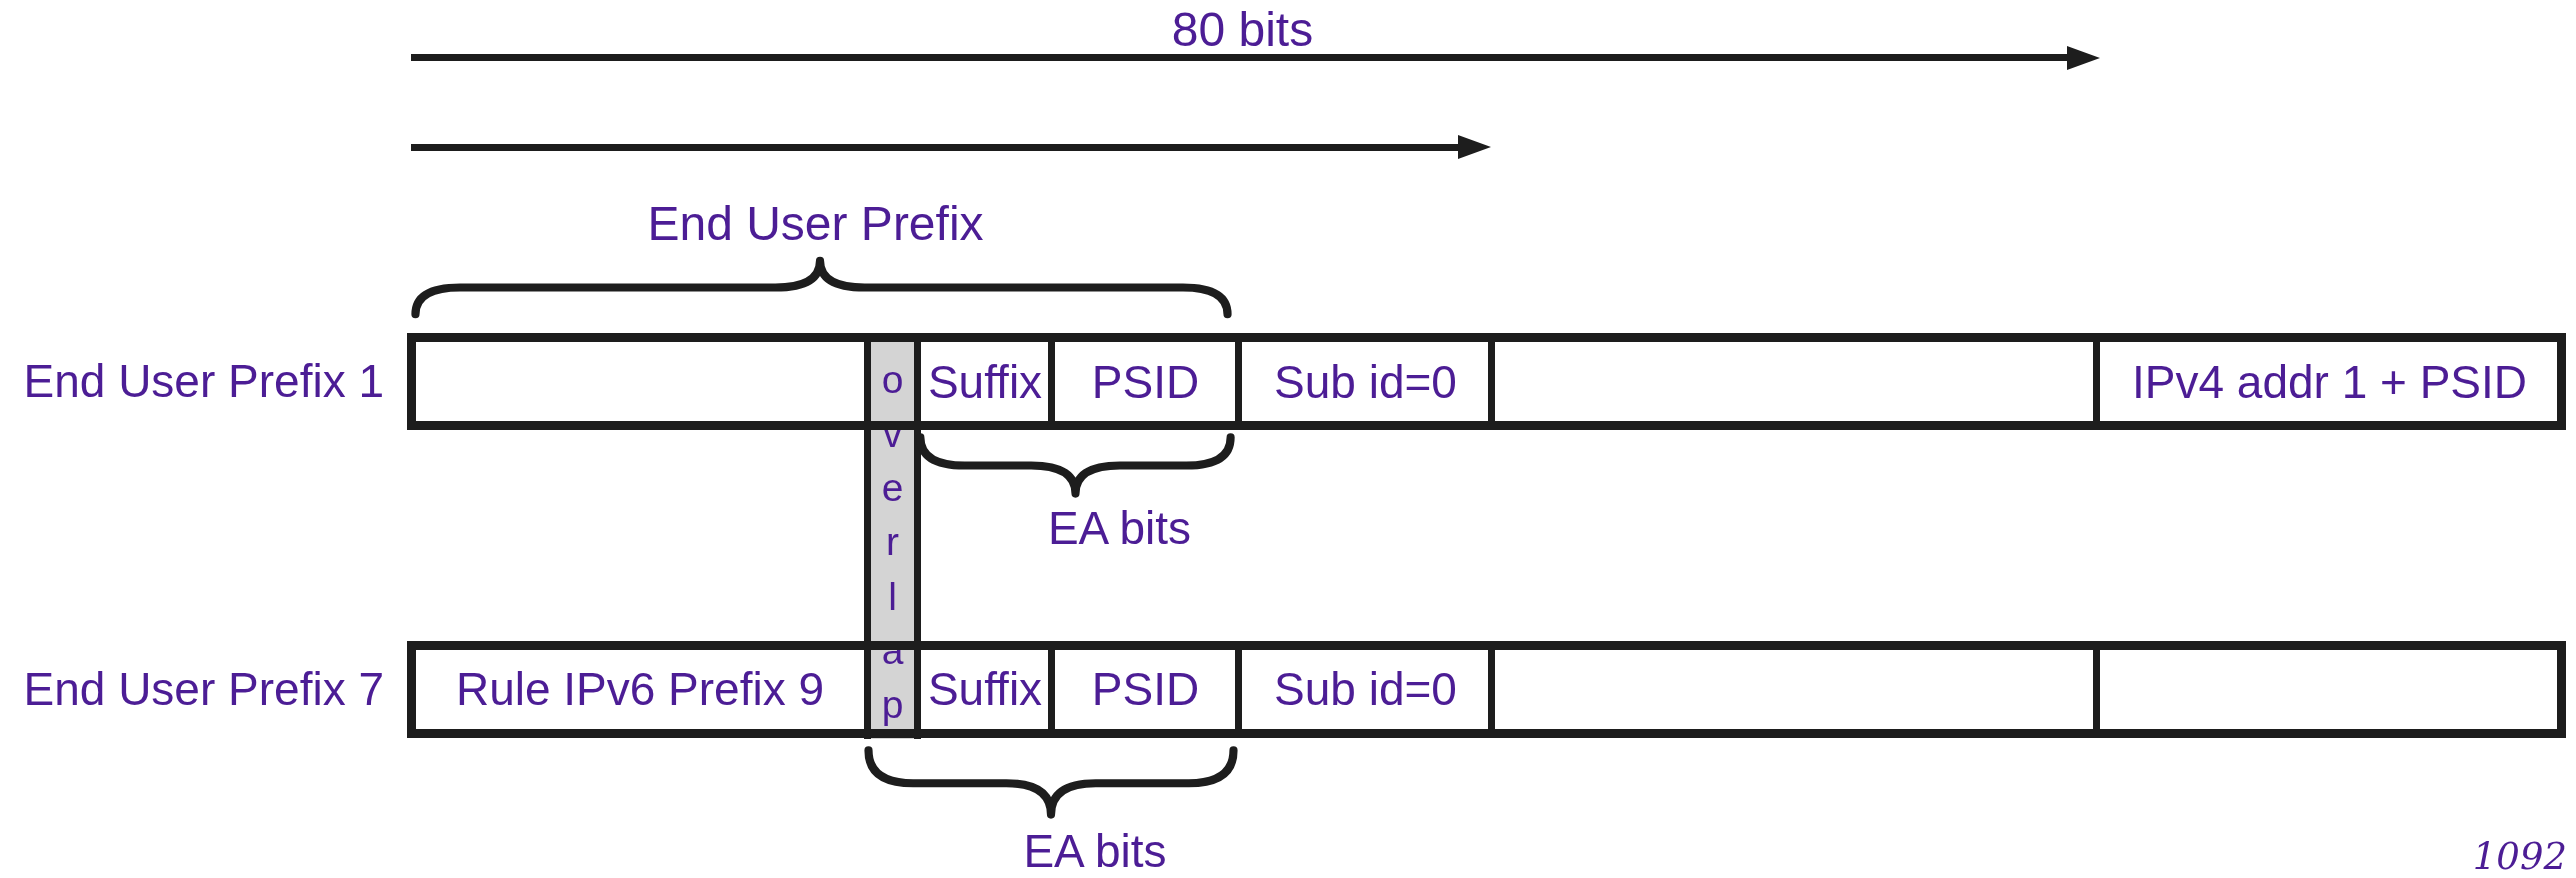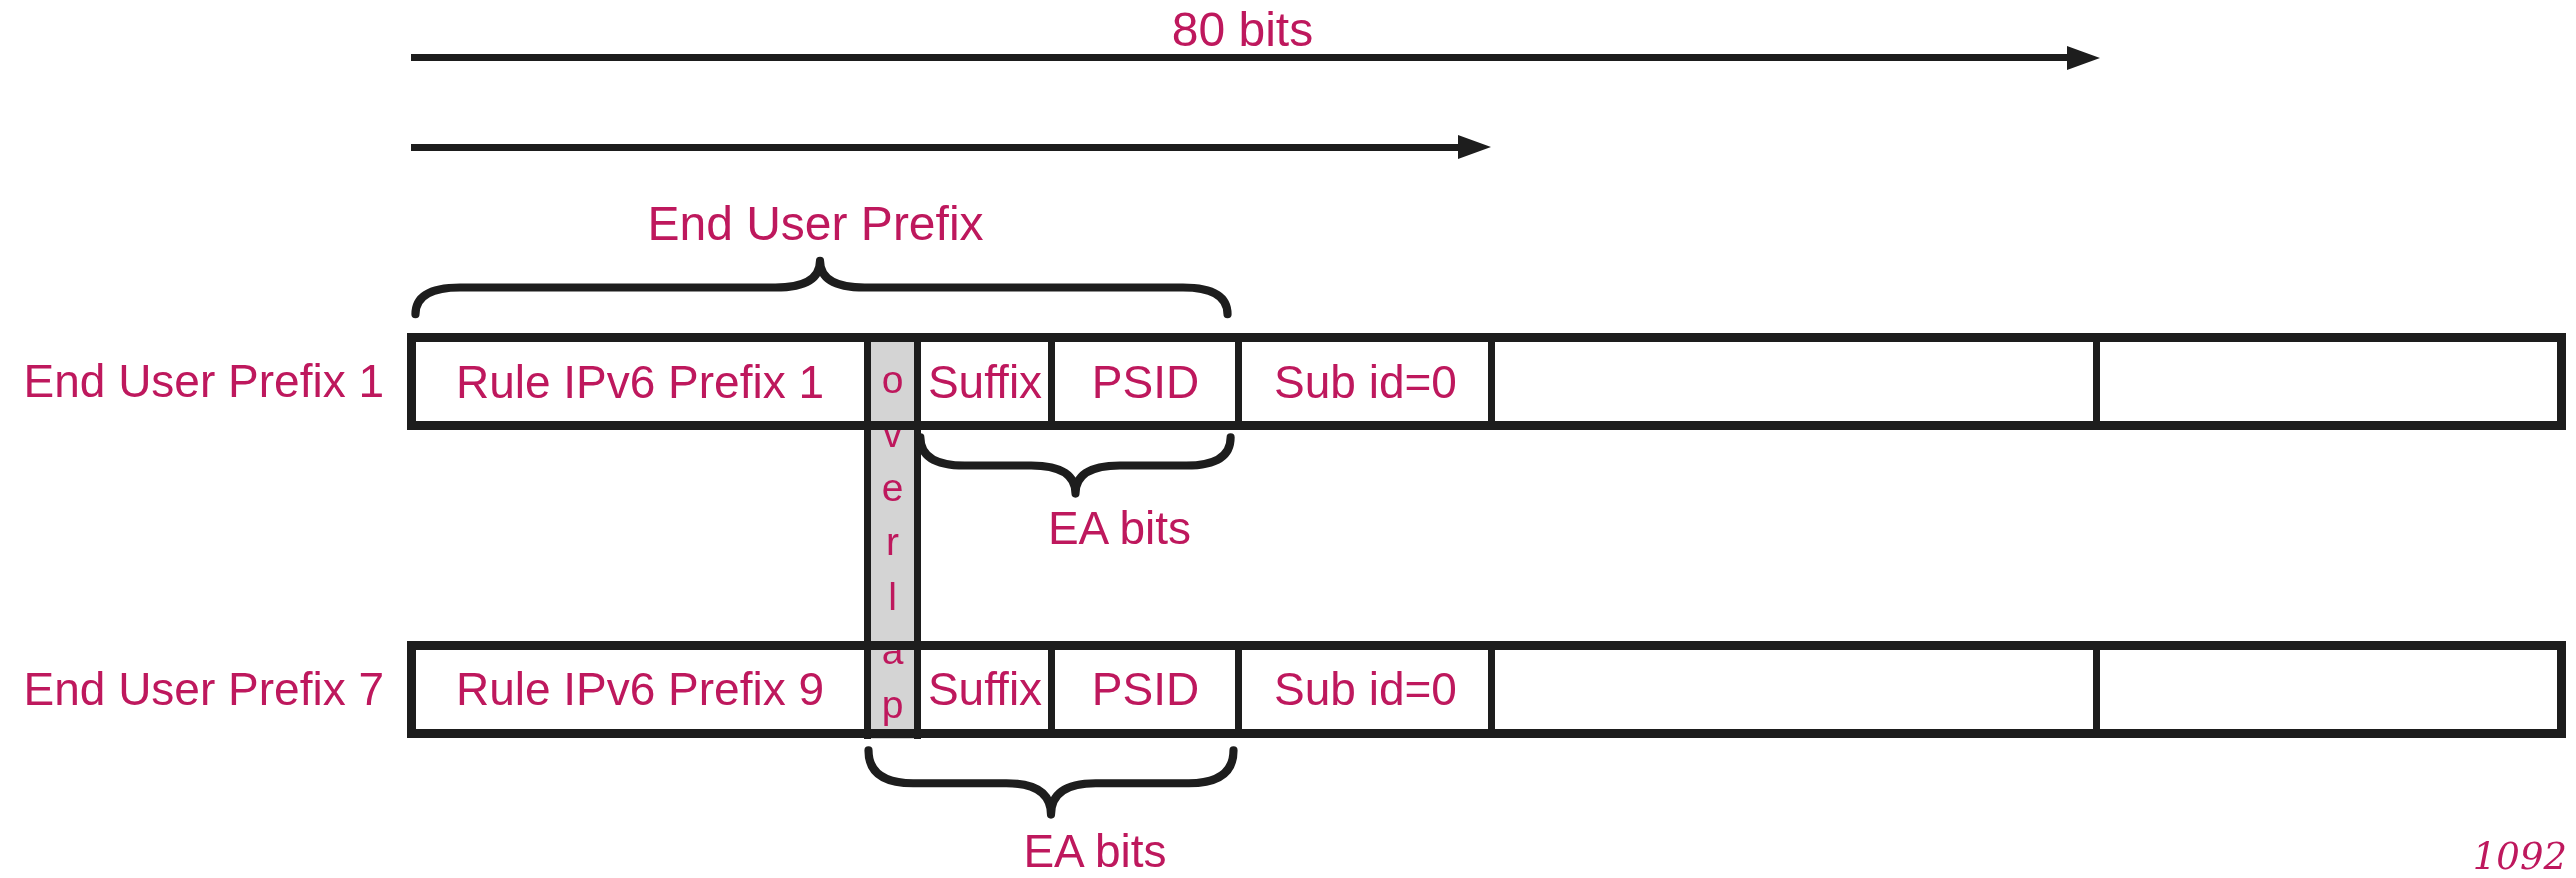--- a/index.html
+++ b/index.html
@@ -1,18 +1,18 @@
 <!DOCTYPE html>
 <html style="font-size:12px"><head>
 <meta charset="utf-8">
 <style>
   html,body{margin:0;padding:0;background:#ffffff;}
   .canvas{
     position:relative;width:2576px;height:879px;background:#ffffff;overflow:hidden;
-    font-family:"Liberation Sans","DejaVu Sans",sans-serif;color:#be185d;
+    font-family:"Liberation Sans","DejaVu Sans",sans-serif;color:#4c1d95;
   }
   .txt{position:absolute;white-space:nowrap;}
   .center{text-align:center;}
   .right{text-align:right;}
   .dim-label{font-size:48px;height:49px;line-height:49px;}
   .hline{position:absolute;height:7.4px;background:#1d1d1d;}
   .ahead{position:absolute;width:0;height:0;border-top:12px solid transparent;
          border-bottom:12px solid transparent;border-left:33px solid #1d1d1d;}
   .brace{position:absolute;}
   .brace path{fill:none;stroke:#1d1d1d;stroke-width:11;stroke-linecap:round;stroke-linejoin:round;}
@@ -60,29 +60,29 @@
     <span>l</span>
     <span>a</span>
     <span>p</span>
   </div>
 
   <div class="row-layer">
 
     <div class="row-label" style="top:333px;height:97px;line-height:97px;">End User Prefix 1</div>
     <div class="row-box" style="top:333px;height:97px;"></div>
 
-    <div class="cell r1" style="left:416px;width:448px;">Rule IPv6 Prefix 1</div>
     <div class="cell r1" style="left:923px;width:124px;">Suffix</div>
     <div class="vdiv r1" style="left:1048px;"></div>
     <div class="cell r1" style="left:1057px;width:177px;">PSID</div>
     <div class="vdiv r1" style="left:1235px;"></div>
     <div class="cell r1" style="left:1244px;width:243px;">Sub id=0</div>
     <div class="vdiv r1" style="left:1488px;"></div>
     <div class="cell r1" style="left:1497px;width:595px;"></div>
     <div class="vdiv r1" style="left:2093px;"></div>
+    <div class="cell r1" style="left:2102px;width:455px;">IPv4 addr 1 + PSID</div>
 
     <svg class="brace" style="left:915px;top:433px;" width="321" height="65" viewBox="0 0 432 88">
       <path d="M 6 6 Q 6 44 66 44 L 156 44 Q 216 44 216 82 Q 216 44 276 44 L 366 44 Q 426 44 426 6"></path>
     </svg>
     <div class="txt center ea-label" style="left:915px;top:504px;width:321px;">EA bits</div>
 
     <div class="row-label" style="top:641px;height:97px;line-height:97px;">End User Prefix 7</div>
     <div class="row-box" style="top:641px;height:97px;"></div>
 
     <div class="cell r2" style="left:416px;width:448px;">Rule IPv6 Prefix 9</div>

